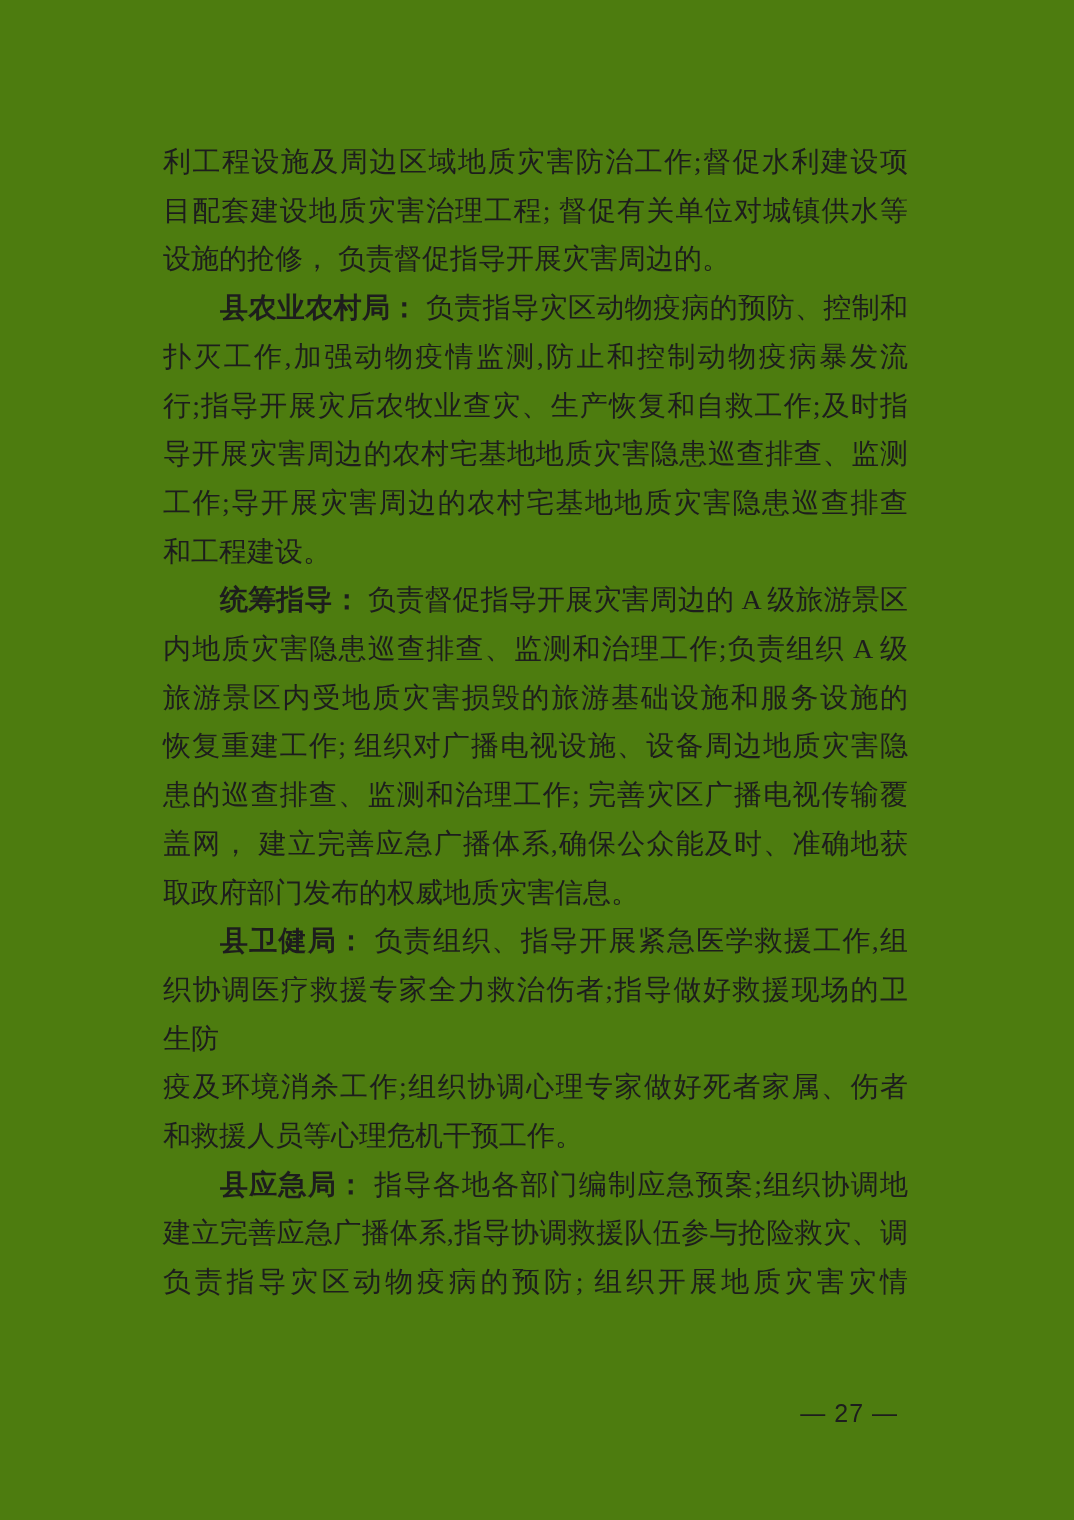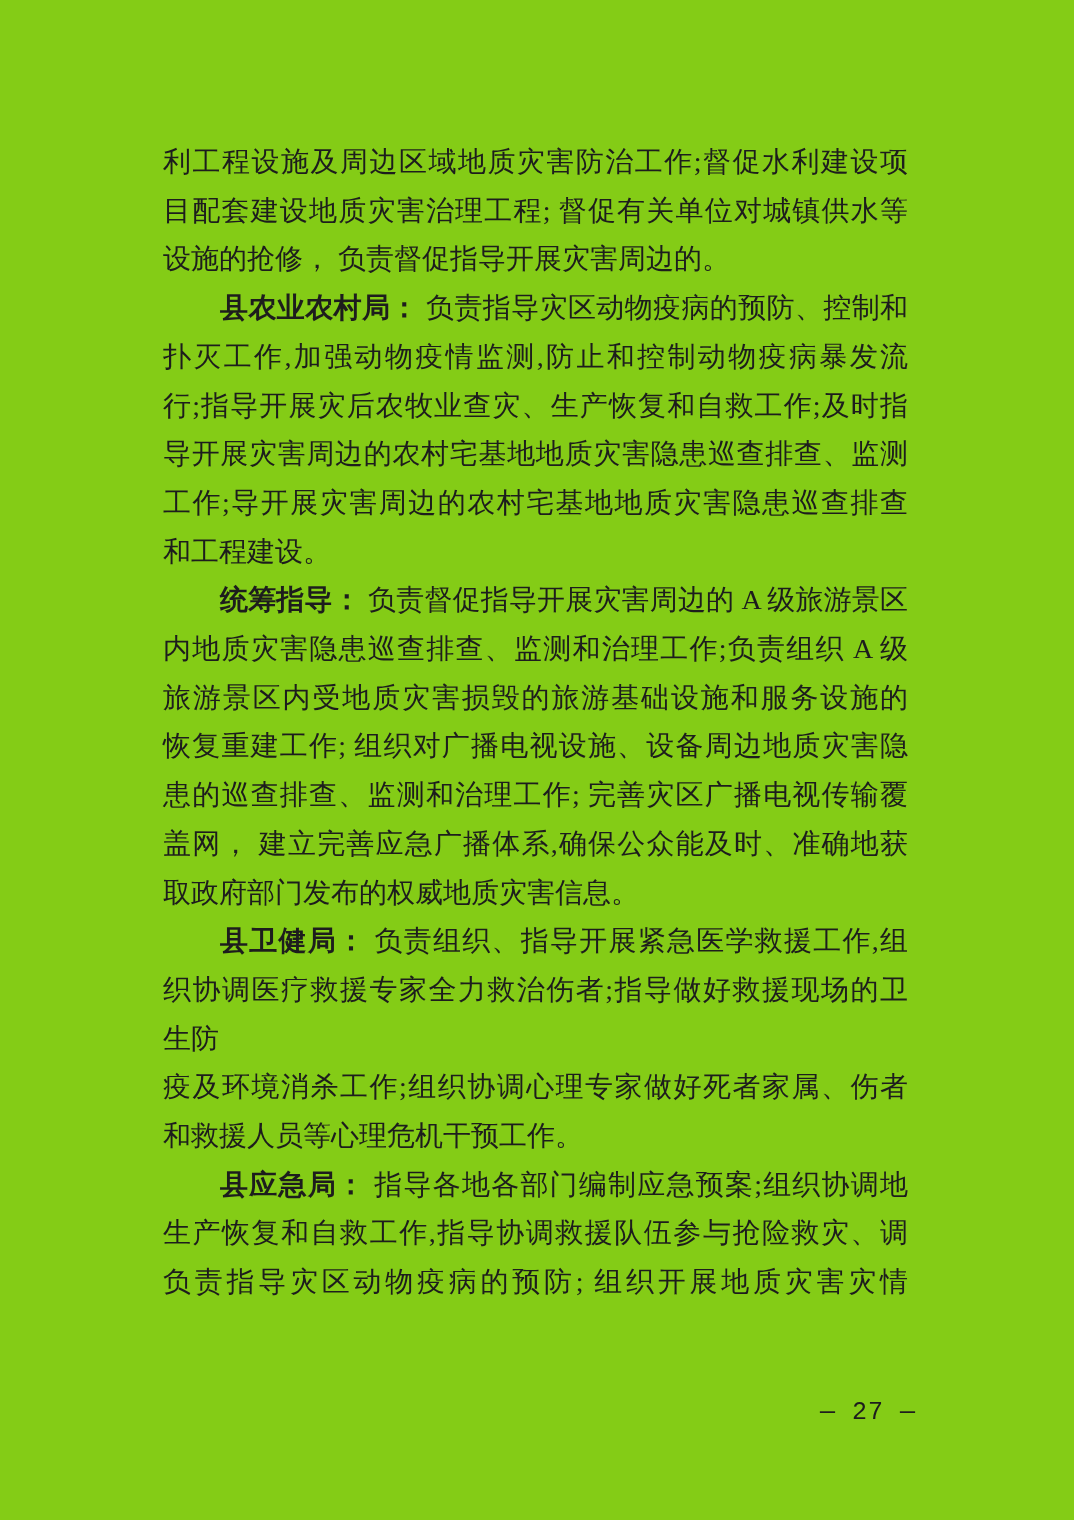--- a/index.html
+++ b/index.html
@@ -11,21 +11,21 @@
     width: 1074px;
     height: 1520px;
     position: relative;
     overflow: hidden;
     font-family: "Liberation Serif", "DejaVu Serif", serif;
     color: #1d1d1d;
   }
   .page {
     position: absolute;
     inset: 0;
-    background: #84cc16;
+    background: #4d7c0f;
   }
   .text-block {
     position: absolute;
     left: 163px;
     top: 138px;
     width: 745px;
     font-size: 28px;
     line-height: 48.7px;
   }
   .line {
@@ -39,24 +39,24 @@
   .line.indent {
     text-indent: 57px;
   }
   .bold-head {
     font-weight: 700;
     font-family: "Liberation Sans", "DejaVu Sans", sans-serif;
   }
   .footer {
     position: absolute;
     top: 1398px;
-    right: 158px;
+    right: 176px;
     font-size: 25px;
     line-height: 30px;
-    font-family: Liberation Mono, monospace;
+    font-family: Liberation Sans, sans-serif;
     color: #1d1d1d;
     letter-spacing: 1px;
   }
 </style>
 </head>
 <body>
 
 <div class="page">
 
   <div class="text-block" id="text-block">
@@ -75,19 +75,19 @@
       <div class="line fill"><span>恢复重建工作; 组织对广播电视设施、设备周边地质灾害隐</span></div>
       <div class="line fill"><span>患的巡查排查、监测和治理工作; 完善灾区广播电视传输覆</span></div>
       <div class="line fill"><span>盖网， 建立完善应急广播体系,确保公众能及时、准确地获</span></div>
       <div class="line"><span>取政府部门发布的权威地质灾害信息。</span></div>
       <div class="line indent fill"><span class="bold-head">县卫健局：</span><span> 负责组织、指导开展紧急医学救援工作,组</span></div>
       <div class="line fill"><span>织协调医疗救援专家全力救治伤者;指导做好救援现场的卫</span></div>
       <div class="line"><span>生防</span></div>
       <div class="line fill"><span>疫及环境消杀工作;组织协调心理专家做好死者家属、伤者</span></div>
       <div class="line"><span>和救援人员等心理危机干预工作。</span></div>
       <div class="line indent fill"><span class="bold-head">县应急局：</span><span> 指导各地各部门编制应急预案;组织协调地</span></div>
-      <div class="line fill"><span>生产恢复和自救工作,指导协调救援队伍参与抢险救灾、调</span></div>
+      <div class="line fill"><span>建立完善应急广播体系,指导协调救援队伍参与抢险救灾、调</span></div>
       <div class="line fill"><span>负责指导灾区动物疫病的预防; 组织开展地质灾害灾情</span></div>
     </div>
 
   <div class="footer">— 27 —</div>
 
 </div>
 
 </body></html>

